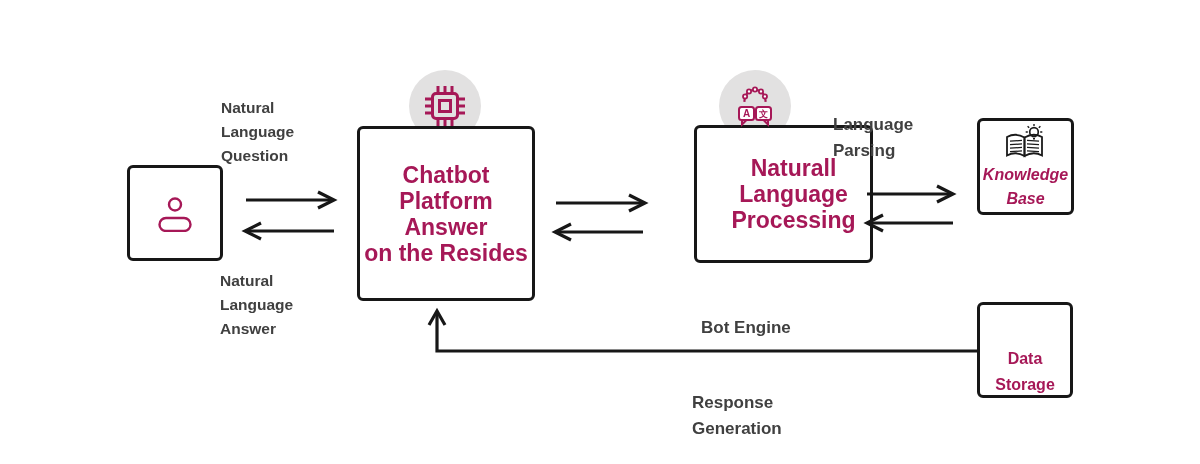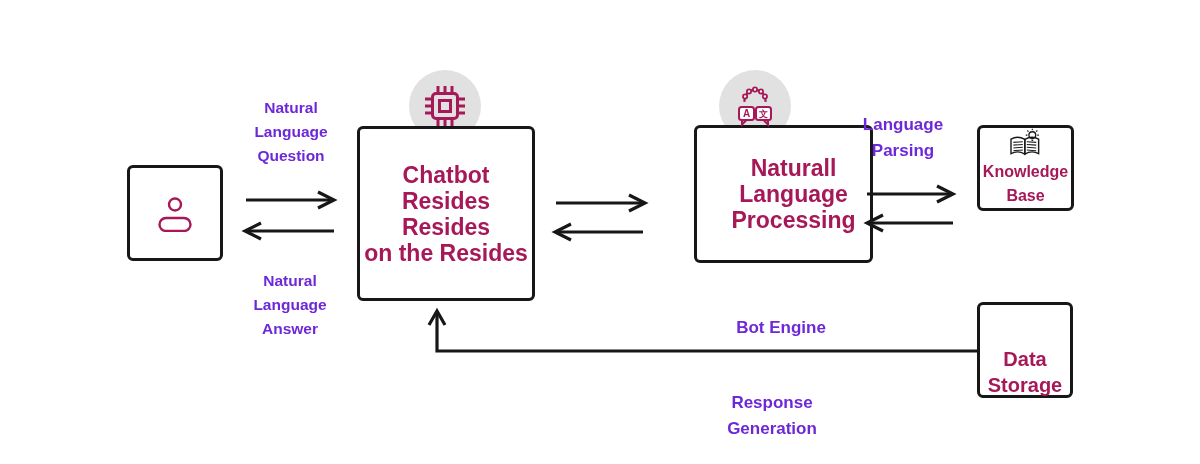--- a/index.html
+++ b/index.html
@@ -13,25 +13,25 @@
   }
   .node{
     position:absolute;border:3px solid #171717;border-radius:6px;background:#fff;
     box-sizing:border-box;display:flex;flex-direction:column;align-items:center;
     justify-content:center;z-index:1;
   }
   .node-label{color:#A61857;font-weight:700;text-align:center;}
   .node-label span{display:block;}
   .big-label{font-size:23px;line-height:26px;}
   .small-label{font-size:16px;line-height:24px;}
-  .ds-label{font-size:20px;line-height:26px;margin-top:40px;}
+  .ds-label{font-size:16px;line-height:26px;margin-top:40px;}
   .arrows{position:absolute;left:0;top:0;z-index:2;pointer-events:none;}
   .icon-overlay{position:absolute;z-index:3;}
   .flow-label{
-    position:absolute;color:#6d28d9;font-weight:700;text-align:center;z-index:2;
+    position:absolute;color:#404040;font-weight:700;text-align:left;z-index:2;
   }
   .flow-label span{display:block;}
   .fl-small{font-size:15.5px;line-height:24px;}
   .fl-big{font-size:17px;line-height:26px;}
 </style>
 </head>
 <body>
 
 <div class="canvas">
 
@@ -41,34 +41,34 @@
   <div class="node" style="left:127px;top:165px;width:96px;height:96px;">
     <svg width="38" height="38" viewBox="0 0 38 38">
       <circle cx="19" cy="10.5" r="6" fill="none" stroke="#A61857" stroke-width="2.4"></circle>
       <rect x="3.5" y="24" width="31" height="13" rx="6.5" fill="none" stroke="#A61857" stroke-width="2.4"></rect>
     </svg>
   </div>
 
   <div class="node" style="left:357px;top:126px;width:178px;height:175px;">
     <div class="node-label big-label">
       <span>Chatbot</span>
-      <span>Resides Resides</span>
+      <span>Platform Answer</span>
       <span>on the Resides</span>
     </div>
   </div>
 
   <div class="node" style="left:694px;top:125px;width:179px;height:138px;padding-left:20px;">
     <div class="node-label big-label">
       <span>Naturall</span>
       <span>Language</span>
       <span>Processing</span>
     </div>
   </div>
 
-  <div class="node" style="left:977px;top:125px;width:97px;height:86px;">
+  <div class="node" style="left:977px;top:118px;width:97px;height:97px;font-style:italic;">
     <svg width="44" height="38" viewBox="0 0 44 38" style="margin-bottom:2px;">
       <g fill="none" stroke="#1a1a1a">
         <circle cx="30" cy="9" r="4.3" stroke-width="1.7"></circle>
         <path d="M28.3,13.6 H31.7 M29,15.8 H31" stroke-width="1.4"></path>
         <path d="M30,1 V3 M23.6,3.2 L25.2,4.7 M36.4,3.2 L34.8,4.7 M38.3,9 H36.2 M21.7,9 H23.8" stroke-width="1.4"></path>
         <path d="M3,14 C8.5,11 14.5,11 20.5,14.5 L20.5,33 C14.5,29.5 8.5,29.5 3,32.5 Z" stroke-width="1.8"></path>
         <path d="M38,14 C32.5,11 26.5,11 20.5,14.5 L20.5,33 C26.5,29.5 32.5,29.5 38,32.5 Z" stroke-width="1.8"></path>
         <path d="M6,18.2 L18,17.4 M6,21.7 L18,20.9 M6,25.2 L18,24.4 M6,28.7 L18,27.9" stroke-width="1.3"></path>
         <path d="M23,17.4 L35,18.2 M23,20.9 L35,21.7 M23,24.4 L35,25.2 M23,27.9 L35,28.7" stroke-width="1.3"></path>
       </g>

